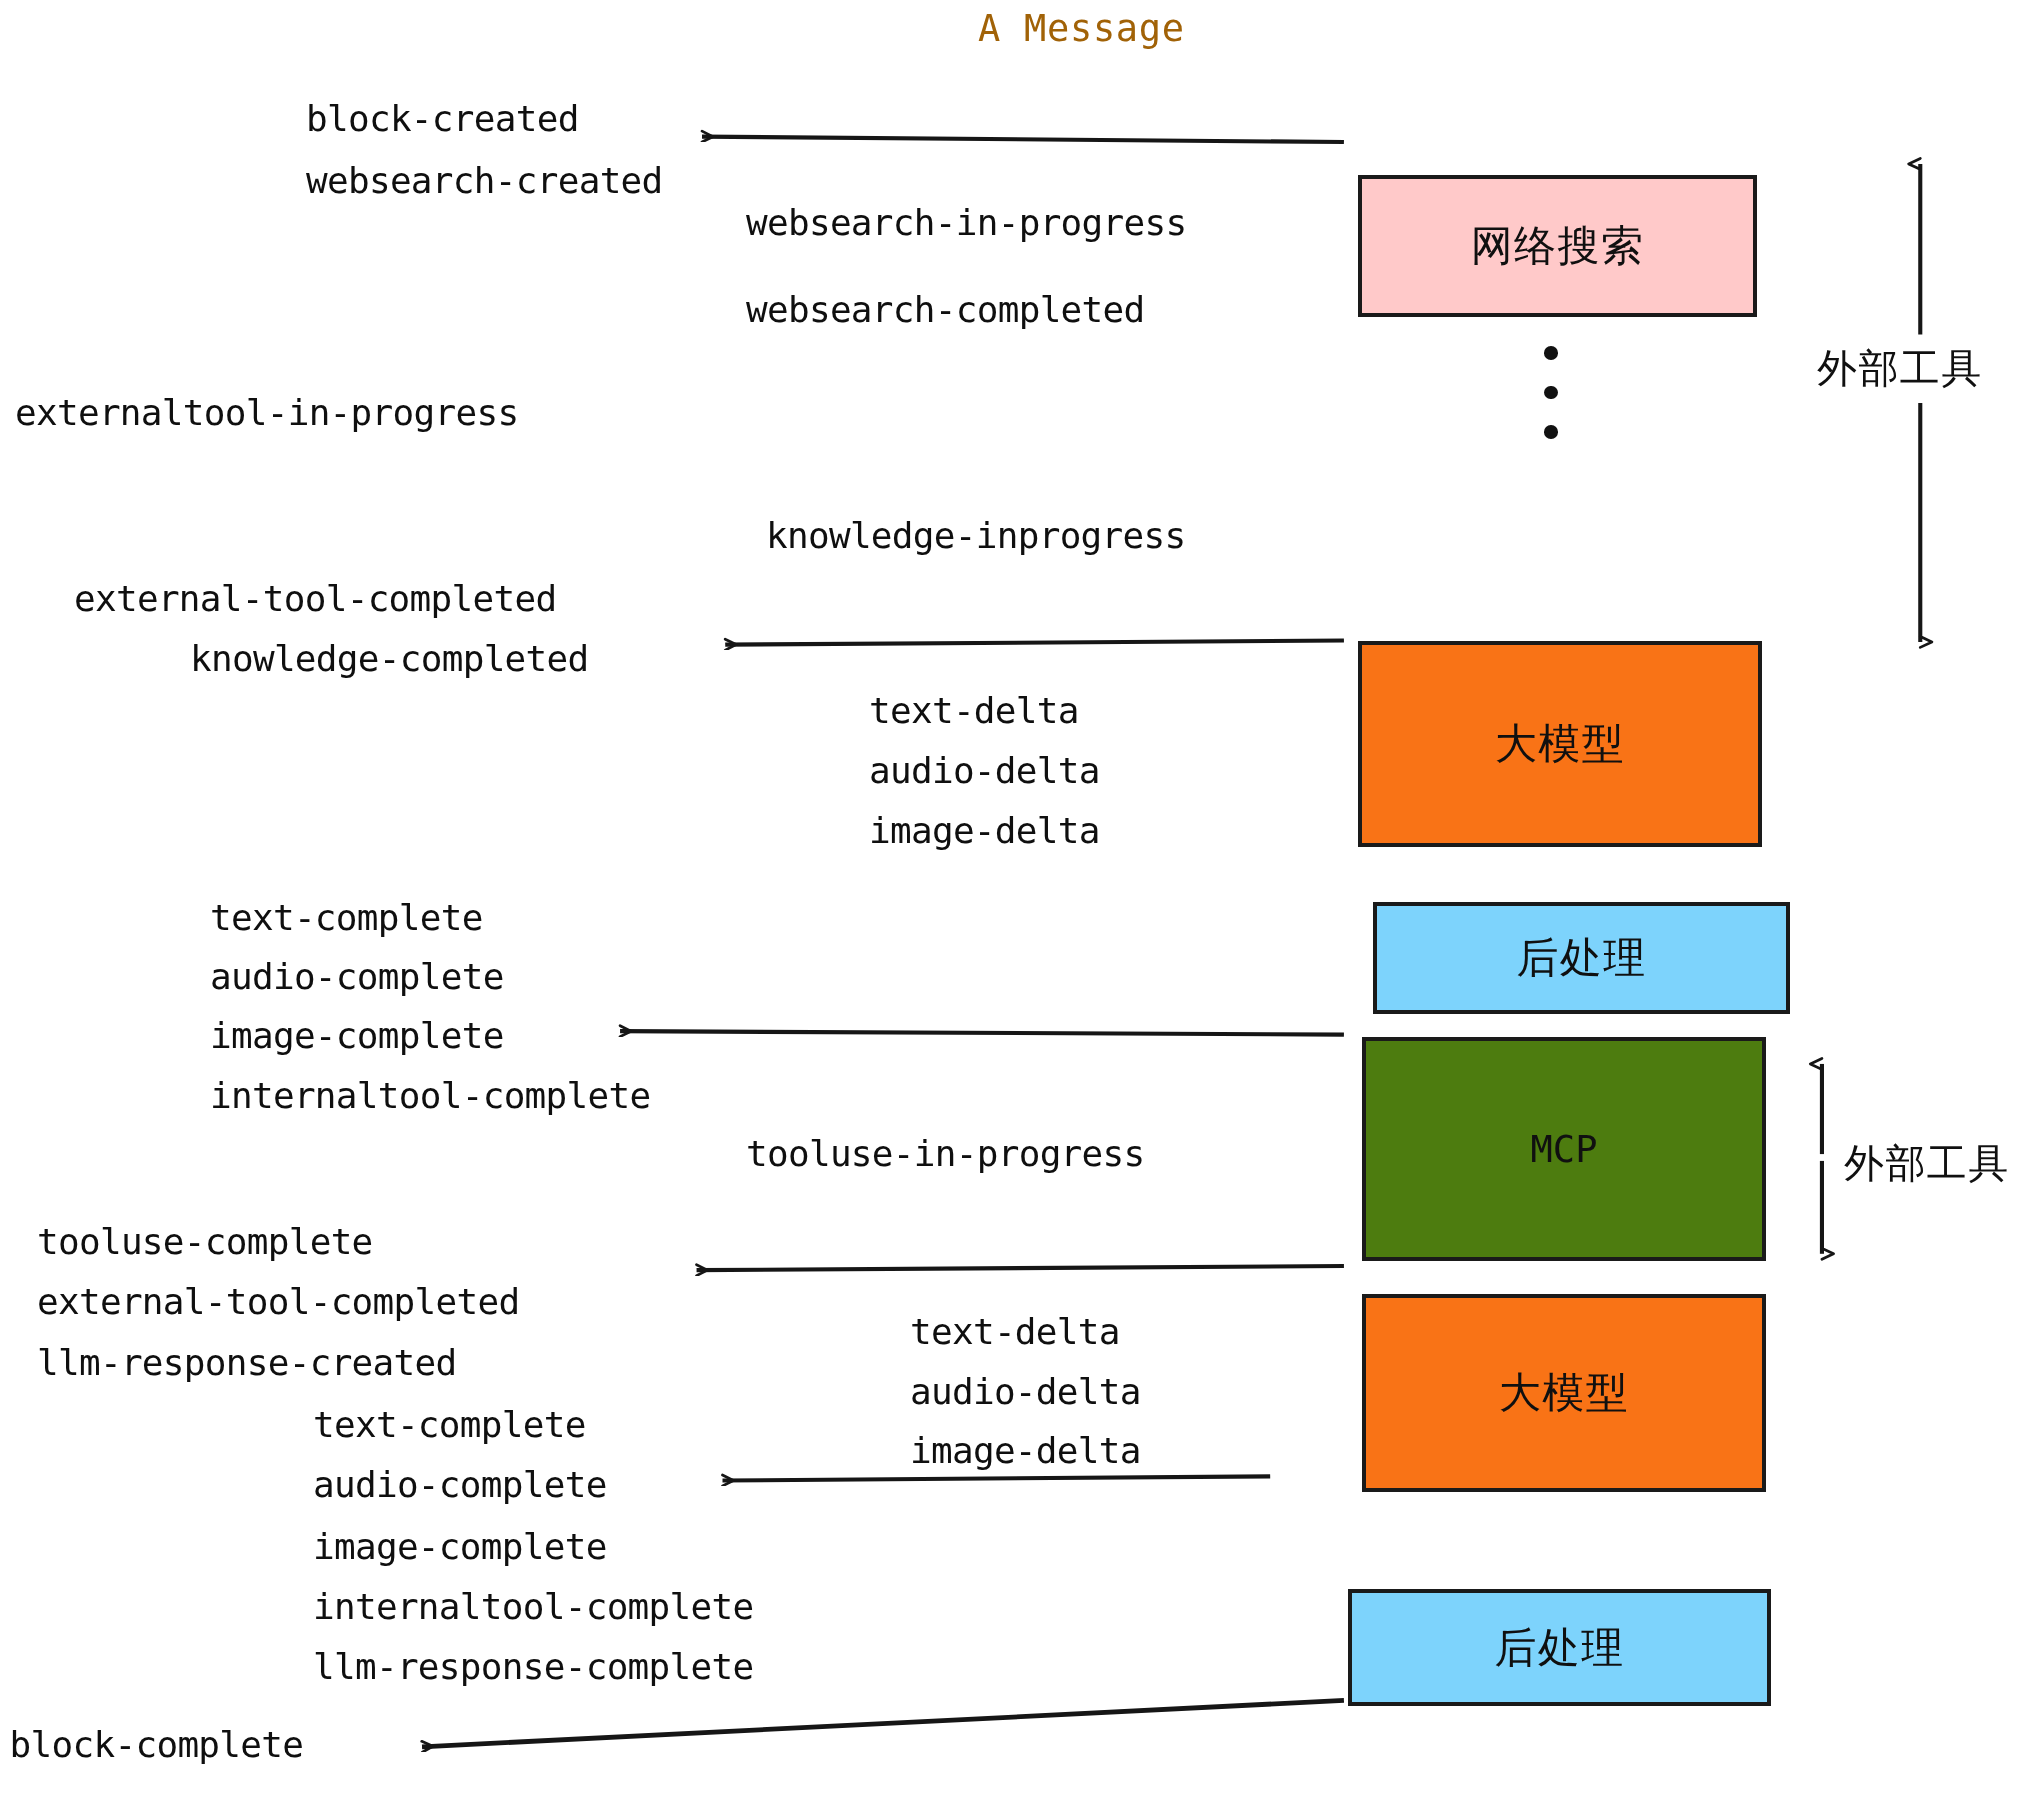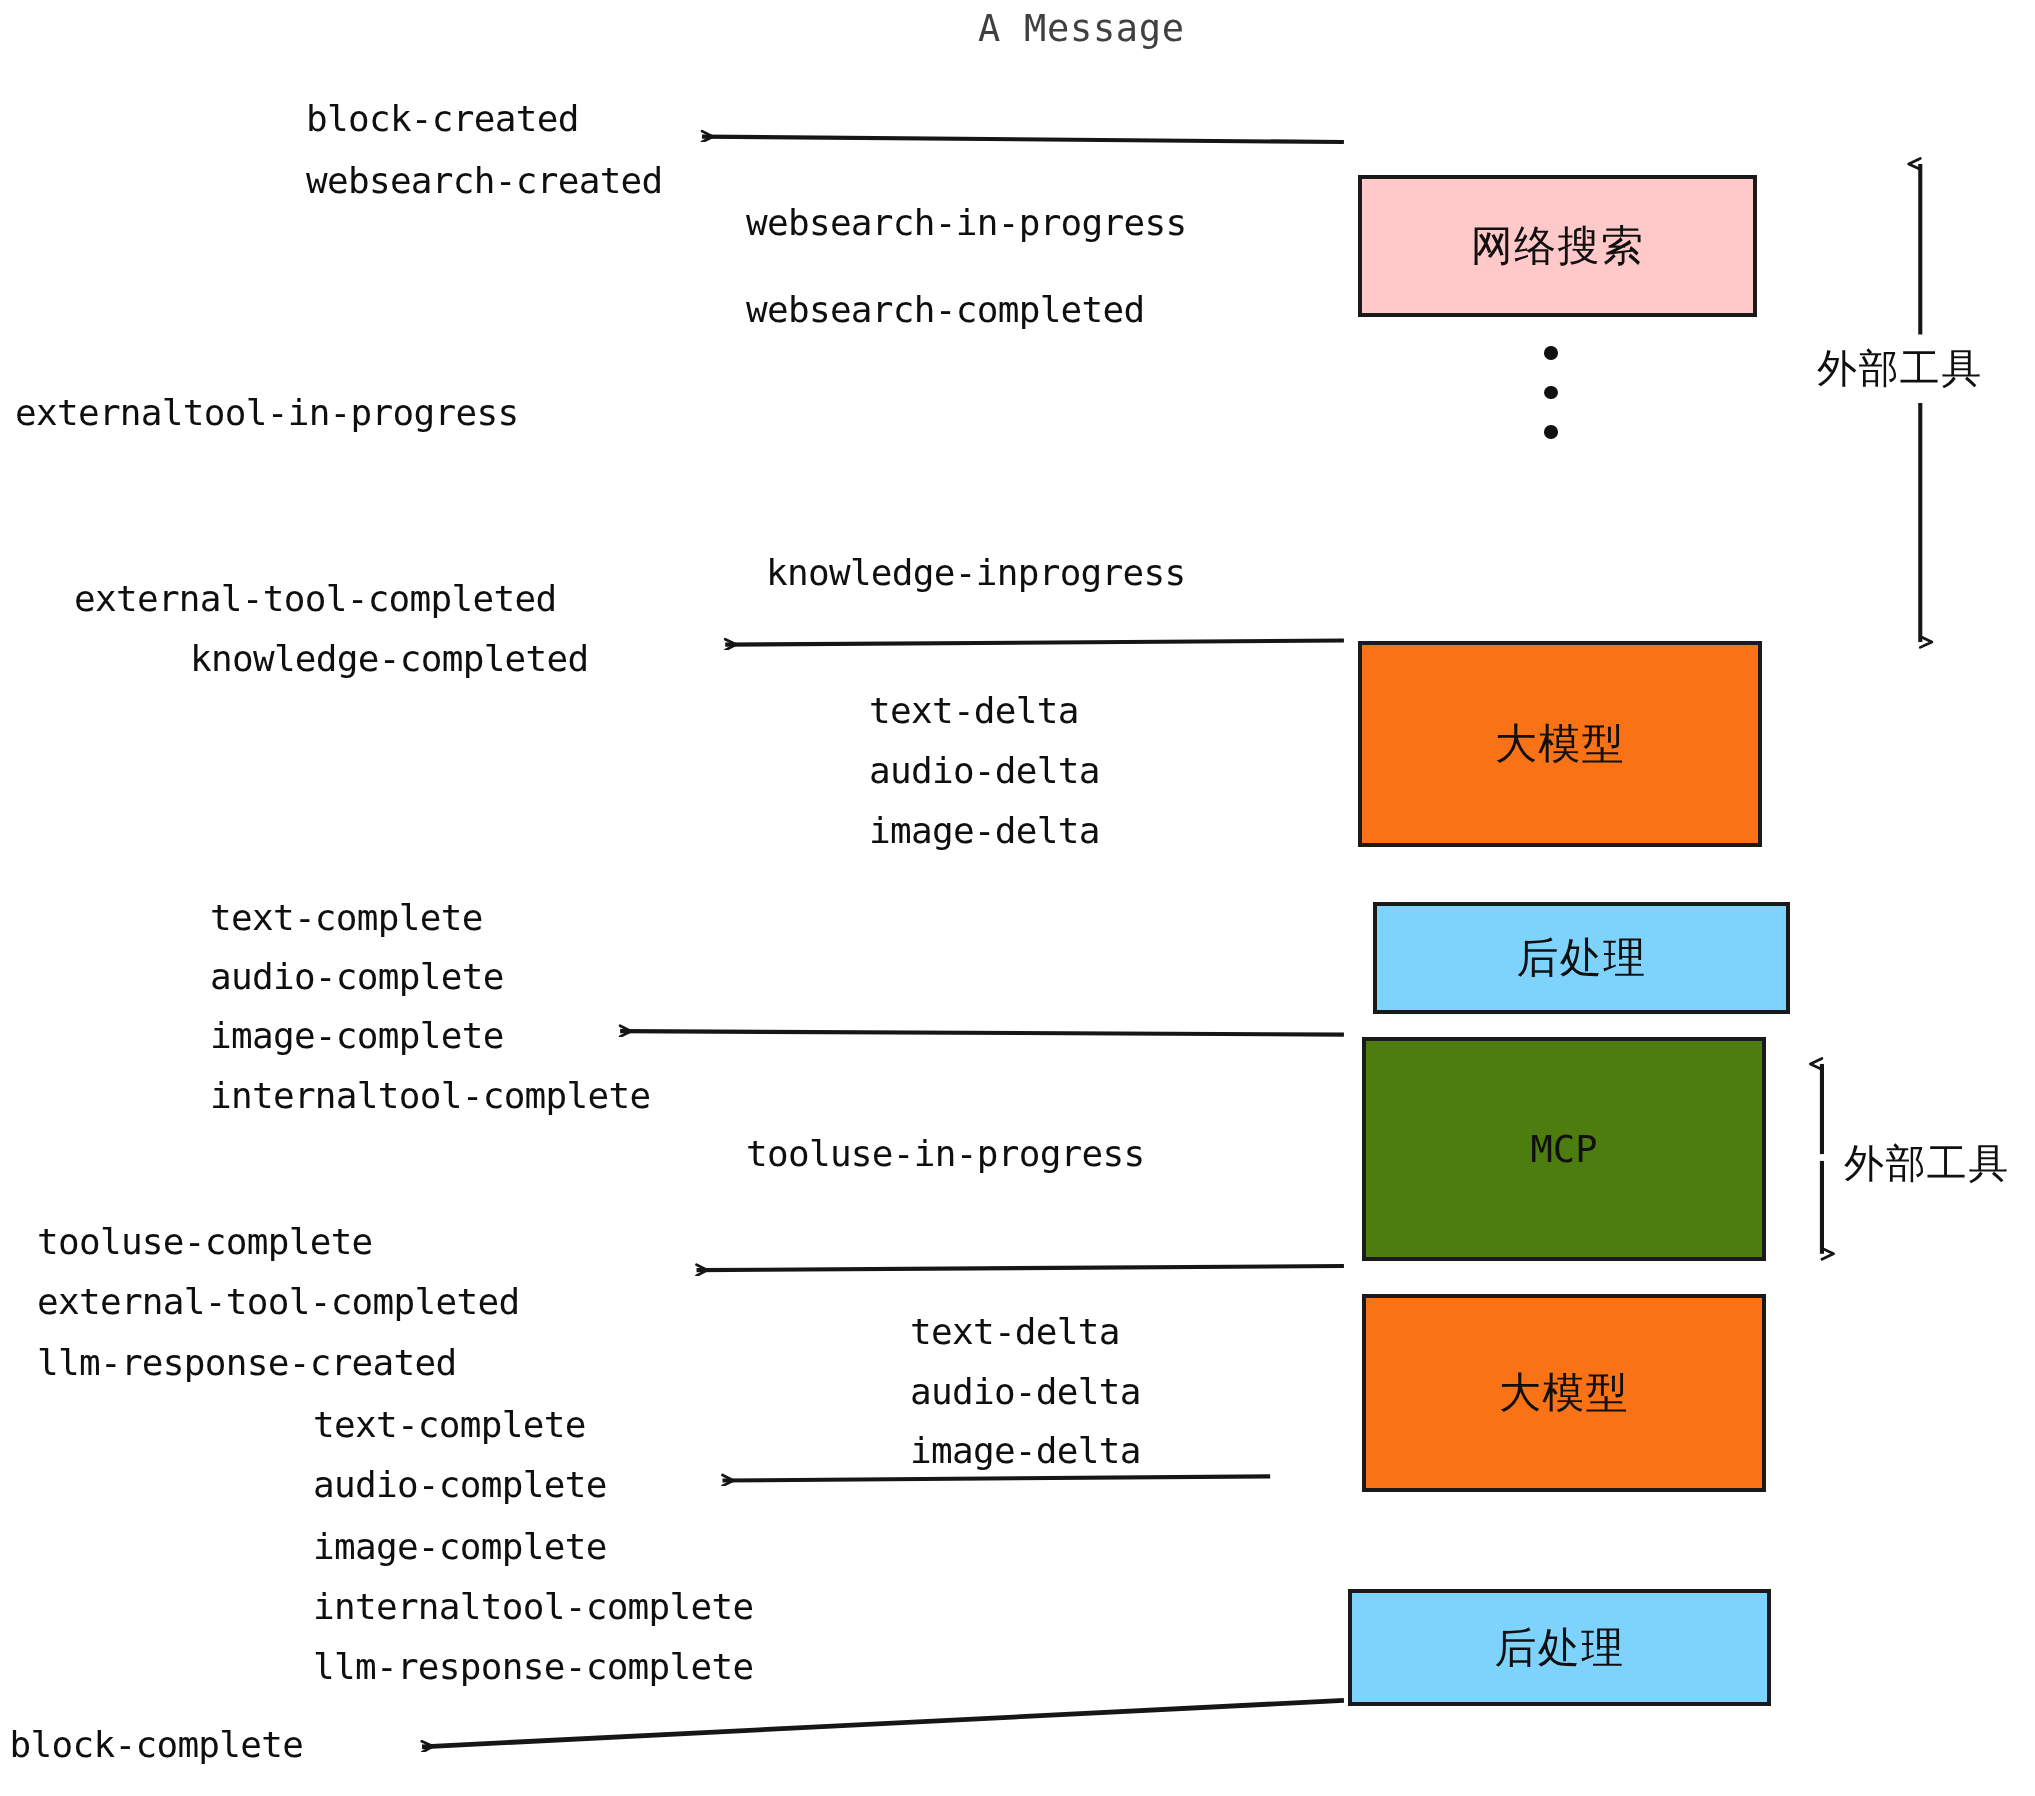--- a/index.html
+++ b/index.html
@@ -23,21 +23,21 @@
     font-size: 36px;
     line-height: 1;
     color: #0f0f0f;
     white-space: nowrap;
     letter-spacing: -0.7px;
   }
   .title {
     position: absolute;
     font-family: "DejaVu Sans Mono", monospace;
     font-size: 37px;
-    color: #404040;
+    color: #a16207;
     white-space: nowrap;
     letter-spacing: 0.7px;
   }
   
   .node {
     position: absolute;
     border: 4.1px solid #1a1a1a;
     display: flex;
     align-items: center;
     justify-content: center;
@@ -111,21 +111,21 @@
     <line x1="2668" y1="1690" x2="2668" y2="1558" stroke="#161616" stroke-width="6" marker-end="url(#ahv)"></line>
     <line x1="2668" y1="1700" x2="2668" y2="1836" stroke="#161616" stroke-width="6" marker-end="url(#ahv)"></line>
   </svg>
 
   <div class="evt" style="left:306px; top:101px;">block-created</div>
   <div class="evt" style="left:306px; top:163px;">websearch-created</div>
   <div class="evt" style="left:746px; top:205px;">websearch-in-progress</div>
   <div class="evt" style="left:746px; top:292px;">websearch-completed</div>
   <div class="evt" style="left:15px; top:395px;text-align:center;">externaltool-in-progress</div>
 
-  <div class="evt" style="left:766px; top:555px;">knowledge-inprogress</div>
+  <div class="evt" style="left:766px; top:518px;">knowledge-inprogress</div>
   <div class="evt" style="left:74px; top:581px;">external-tool-completed</div>
   <div class="evt" style="left:190px; top:641px;">knowledge-completed</div>
 
   <div class="evt" style="left:869px; top:693px;">text-delta</div>
   <div class="evt" style="left:869px; top:753px;">audio-delta</div>
   <div class="evt" style="left:869px; top:813px;">image-delta</div>
 
   <div class="evt" style="left:210px; top:900px;">text-complete</div>
   <div class="evt" style="left:210px; top:959px;">audio-complete</div>
   <div class="evt" style="left:210px; top:1018px;">image-complete</div>

